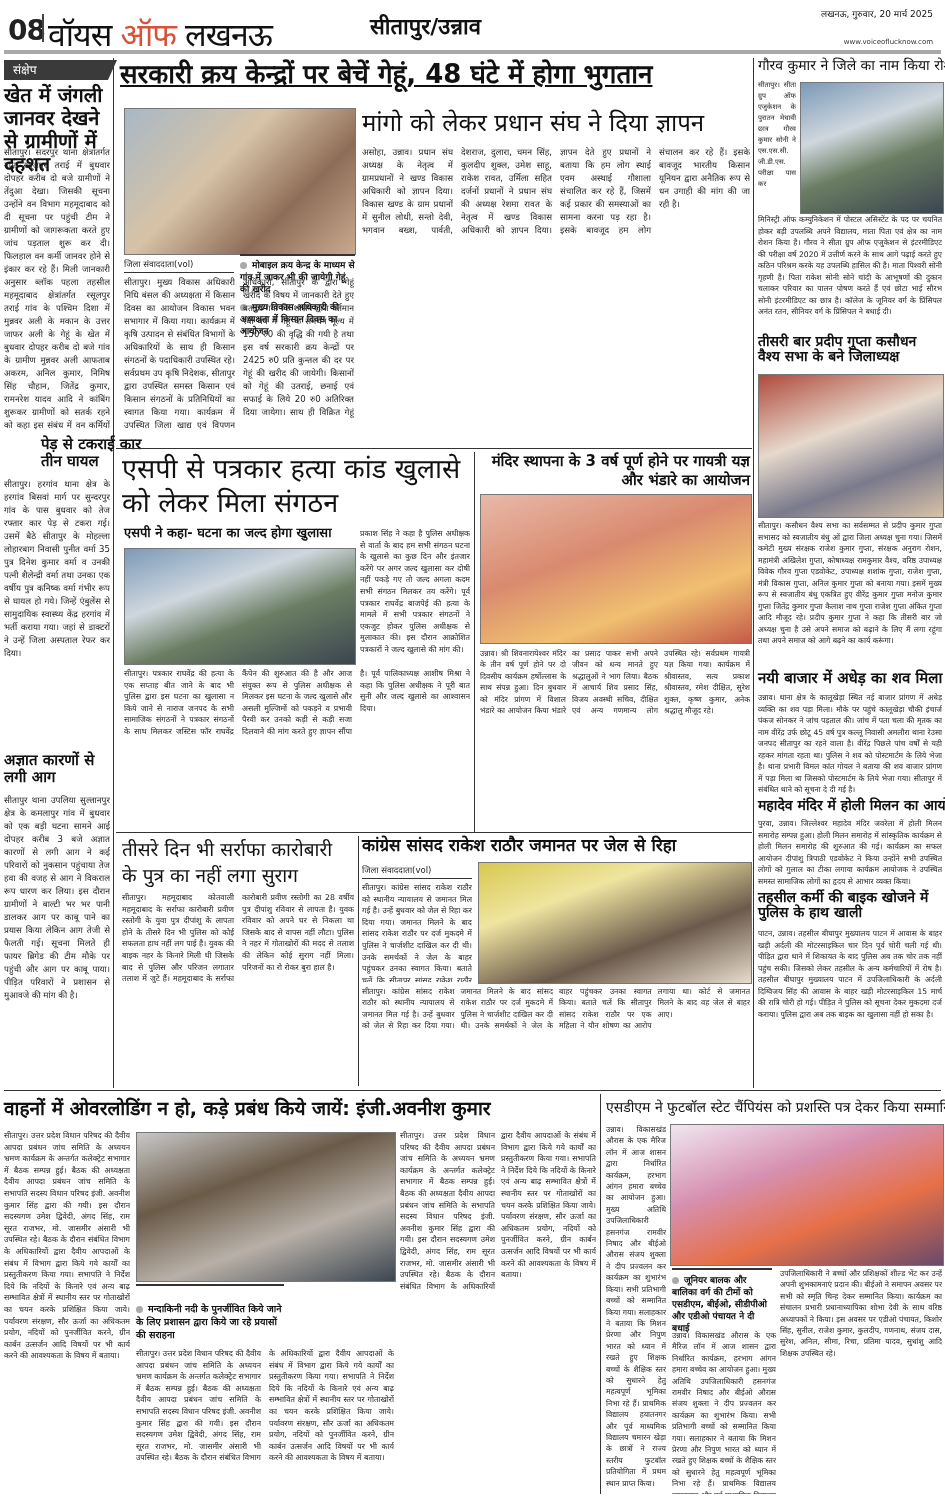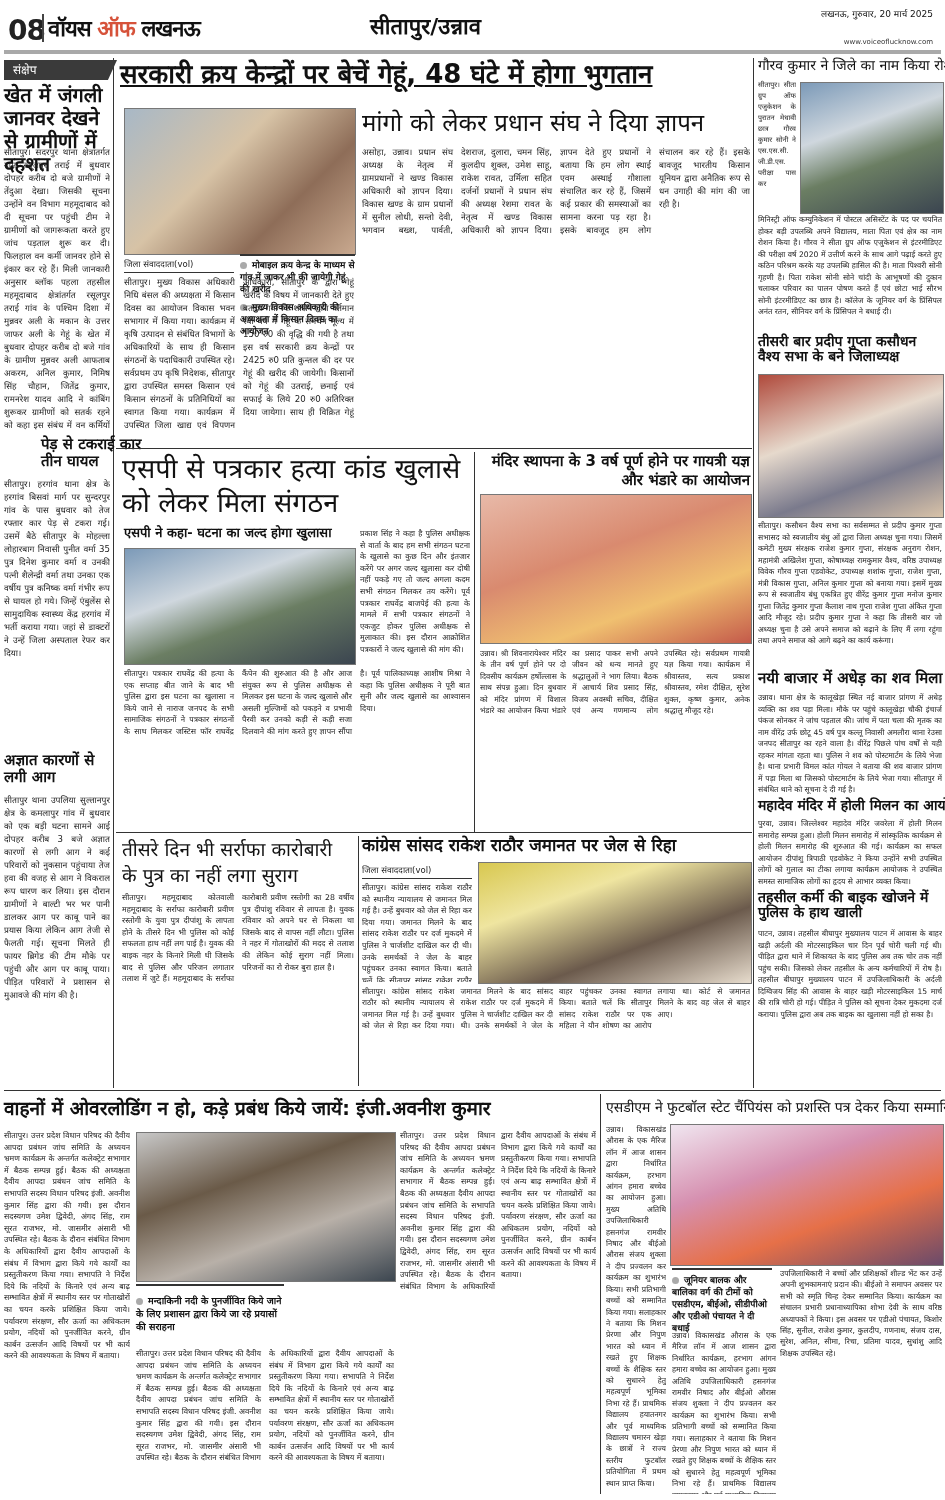--- a/index.html
+++ b/index.html
@@ -1,20 +1,20 @@
 <!DOCTYPE html>
 <html><head>
 <meta charset="utf-8">
 <style>
   html,body{margin:0;padding:0;background:#fff;}
   body{width:945px;height:1500px;position:relative;overflow:hidden;font-family:"DejaVu Sans",sans-serif;color:#111;}
   .abs{position:absolute;}
   .masthead-num{left:8px;top:14px;font-size:28px;font-weight:bold;color:#222;letter-spacing:-1px;}
   .masthead-sep{left:42px;top:14px;width:2px;height:28px;background:#444;}
-  .masthead-title{left:48px;top:12px;font-size:22px;font-weight:bold;color:#111;letter-spacing:-1px;}
+  .masthead-title{left:48px;top:12px;font-size:32px;font-weight:normal;color:#111;letter-spacing:-1px;}
   .masthead-title .o{color:#d6523a;}
   .section{left:370px;top:10px;font-size:22px;font-weight:bold;}
   .dateline{right:12px;top:7px;font-size:9px;text-align:right;}
   .url{right:12px;top:38px;font-size:7px;color:#333;}
   .topbar{left:4px;top:50px;width:937px;height:4px;background:#a9a9a9;}
   .vline{background:#333;width:1px;}
   .hline{background:#333;height:1px;}
   .brief-tag{left:4px;top:60px;width:104px;height:20px;background:#3a3a3a;color:#fff;font-size:12px;text-align:left;line-height:20px;clip-path:polygon(0 0,100% 0,92% 100%,0 100%);padding-left:9px;}
   .h-side{font-weight:bold;line-height:1.15;}
   .body-text{font-size:8.6px;line-height:13px;color:#222;text-align:justify;overflow:hidden;}
@@ -111,21 +111,21 @@
 <div class="abs vline" style="left:358px;top:836px;height:250px;"></div>
 <div class="abs headline" style="left:362px;top:836px;width:390px;font-size:17px;white-space:nowrap;">कांग्रेस सांसद राकेश राठौर जमानत पर जेल से रिहा</div>
 <div class="abs caption" style="left:362px;top:864px;width:110px;border-bottom:1px solid #333;padding-bottom:3px;">जिला संवाददाता(vol)</div>
 <div class="abs photo p5" style="left:478px;top:862px;width:272px;height:120px;"></div>
 <div class="abs body-text" style="left:362px;top:882px;width:110px;height:100px;font-size:7.8px;line-height:11.6px;">सीतापुर। कांग्रेस सांसद राकेश राठौर को स्थानीय न्यायालय से जमानत मिल गई है। उन्हें बुधवार को जेल से रिहा कर दिया गया। जमानत मिलने के बाद सांसद राकेश राठौर पर दर्ज मुकदमे में पुलिस ने चार्जशीट दाखिल कर दी थी। उनके समर्थकों ने जेल के बाहर पहुंचकर उनका स्वागत किया। बताते चलें कि सीतापुर सांसद राकेश राठौर पर एक महिला ने यौन शोषण का आरोप लगाया था। कोर्ट से जमानत मिलने के बाद वह जेल से बाहर आए।</div>
 <div class="abs body-text" style="left:362px;top:986px;width:388px;height:100px;column-count:4;column-gap:6px;font-size:7.6px;line-height:11.4px;">सीतापुर। कांग्रेस सांसद राकेश राठौर को स्थानीय न्यायालय से जमानत मिल गई है। उन्हें बुधवार को जेल से रिहा कर दिया गया। जमानत मिलने के बाद सांसद राकेश राठौर पर दर्ज मुकदमे में पुलिस ने चार्जशीट दाखिल कर दी थी। उनके समर्थकों ने जेल के बाहर पहुंचकर उनका स्वागत किया। बताते चलें कि सीतापुर सांसद राकेश राठौर पर एक महिला ने यौन शोषण का आरोप लगाया था। कोर्ट से जमानत मिलने के बाद वह जेल से बाहर आए।</div>
 
 <div class="abs headline" style="left:4px;top:1098px;width:594px;font-size:19px;white-space:nowrap;">वाहनों में ओवरलोडिंग न हो, कड़े प्रबंध किये जायें: इंजी.अवनीश कुमार</div>
 <div class="abs body-text" style="left:4px;top:1130px;width:126px;height:364px;font-size:7.8px;line-height:11.6px;">सीतापुर। उत्तर प्रदेश विधान परिषद की दैवीय आपदा प्रबंधन जांच समिति के अध्ययन भ्रमण कार्यक्रम के अन्तर्गत कलेक्ट्रेट सभागार में बैठक सम्पन्न हुई। बैठक की अध्यक्षता दैवीय आपदा प्रबंधन जांच समिति के सभापति सदस्य विधान परिषद इंजी. अवनीश कुमार सिंह द्वारा की गयी। इस दौरान सदस्यगण उमेश द्विवेदी, अंगद सिंह, राम सूरत राजभर, मो. जासमीर अंसारी भी उपस्थित रहे। बैठक के दौरान संबंधित विभाग के अधिकारियों द्वारा दैवीय आपदाओं के संबंध में विभाग द्वारा किये गये कार्यों का प्रस्तुतीकरण किया गया। सभापति ने निर्देश दिये कि नदियों के किनारे एवं अन्य बाढ़ सम्भावित क्षेत्रों में स्थानीय स्तर पर गोताखोरों का चयन करके प्रशिक्षित किया जाये। पर्यावरण संरक्षण, सौर ऊर्जा का अधिकतम प्रयोग, नदियों को पुनर्जीवित करने, ग्रीन कार्बन उत्सर्जन आदि विषयों पर भी कार्य करने की आवश्यकता के विषय में बताया।</div>
 <div class="abs photo p6" style="left:136px;top:1132px;width:258px;height:148px;"></div>
-<div class="abs" style="left:136px;top:1284px;width:148px;border-top:2px solid #333;padding-top:8px;">
+<div class="abs" style="left:136px;top:1284px;width:148px;border-top:2px solid #333;padding-top:16px;">
   <div class="bullet" style="font-size:9.5px;line-height:13px;">मन्दाकिनी नदी के पुनर्जीवित किये जाने के लिए प्रशासन द्वारा किये जा रहे प्रयासों की सराहना</div>
 </div>
 <div class="abs body-text" style="left:136px;top:1348px;width:258px;height:146px;column-count:2;column-gap:8px;font-size:7.8px;line-height:11.6px;">सीतापुर। उत्तर प्रदेश विधान परिषद की दैवीय आपदा प्रबंधन जांच समिति के अध्ययन भ्रमण कार्यक्रम के अन्तर्गत कलेक्ट्रेट सभागार में बैठक सम्पन्न हुई। बैठक की अध्यक्षता दैवीय आपदा प्रबंधन जांच समिति के सभापति सदस्य विधान परिषद इंजी. अवनीश कुमार सिंह द्वारा की गयी। इस दौरान सदस्यगण उमेश द्विवेदी, अंगद सिंह, राम सूरत राजभर, मो. जासमीर अंसारी भी उपस्थित रहे। बैठक के दौरान संबंधित विभाग के अधिकारियों द्वारा दैवीय आपदाओं के संबंध में विभाग द्वारा किये गये कार्यों का प्रस्तुतीकरण किया गया। सभापति ने निर्देश दिये कि नदियों के किनारे एवं अन्य बाढ़ सम्भावित क्षेत्रों में स्थानीय स्तर पर गोताखोरों का चयन करके प्रशिक्षित किया जाये। पर्यावरण संरक्षण, सौर ऊर्जा का अधिकतम प्रयोग, नदियों को पुनर्जीवित करने, ग्रीन कार्बन उत्सर्जन आदि विषयों पर भी कार्य करने की आवश्यकता के विषय में बताया।</div>
 <div class="abs body-text" style="left:400px;top:1130px;width:196px;height:364px;column-count:2;column-gap:6px;font-size:7.8px;line-height:11.6px;">सीतापुर। उत्तर प्रदेश विधान परिषद की दैवीय आपदा प्रबंधन जांच समिति के अध्ययन भ्रमण कार्यक्रम के अन्तर्गत कलेक्ट्रेट सभागार में बैठक सम्पन्न हुई। बैठक की अध्यक्षता दैवीय आपदा प्रबंधन जांच समिति के सभापति सदस्य विधान परिषद इंजी. अवनीश कुमार सिंह द्वारा की गयी। इस दौरान सदस्यगण उमेश द्विवेदी, अंगद सिंह, राम सूरत राजभर, मो. जासमीर अंसारी भी उपस्थित रहे। बैठक के दौरान संबंधित विभाग के अधिकारियों द्वारा दैवीय आपदाओं के संबंध में विभाग द्वारा किये गये कार्यों का प्रस्तुतीकरण किया गया। सभापति ने निर्देश दिये कि नदियों के किनारे एवं अन्य बाढ़ सम्भावित क्षेत्रों में स्थानीय स्तर पर गोताखोरों का चयन करके प्रशिक्षित किया जाये। पर्यावरण संरक्षण, सौर ऊर्जा का अधिकतम प्रयोग, नदियों को पुनर्जीवित करने, ग्रीन कार्बन उत्सर्जन आदि विषयों पर भी कार्य करने की आवश्यकता के विषय में बताया।</div>
 
 <div class="abs headline light" style="left:606px;top:1100px;width:338px;font-size:14px;white-space:nowrap;">एसडीएम ने फुटबॉल स्टेट चैंपियंस को प्रशस्ति पत्र देकर किया सम्मानित</div>
 <div class="abs body-text" style="left:606px;top:1124px;width:60px;height:370px;font-size:7.6px;line-height:11.4px;">उन्नाव। विकासखंड औरास के एक मैरिज लॉन में आज शासन द्वारा निर्धारित कार्यक्रम, हरभाग आंगन हमारा बच्चेव का आयोजन हुआ। मुख्य अतिथि उपजिलाधिकारी हसनगंज रामवीर निषाद और बीईओ औरास संजय शुक्ला ने दीप प्रज्वलन कर कार्यक्रम का शुभारंभ किया। सभी प्रतिभागी बच्चों को सम्मानित किया गया। सलाहकार ने बताया कि मिशन प्रेरणा और निपुण भारत को ध्यान में रखते हुए शिक्षक बच्चों के शैक्षिक स्तर को सुधारने हेतु महत्वपूर्ण भूमिका निभा रहे हैं। प्राथमिक विद्यालय हयातनगर और पूर्व माध्यमिक विद्यालय चमारन खेड़ा के छात्रों ने राज्य स्तरीय फुटबॉल प्रतियोगिता में प्रथम स्थान प्राप्त किया।</div>
 <div class="abs photo p7" style="left:670px;top:1124px;width:272px;height:140px;"></div>
 <div class="abs" style="left:672px;top:1268px;width:100px;border-top:2px solid #333;padding-top:4px;">
   <div class="bullet" style="font-size:9px;line-height:12px;">जूनियर बालक और बालिका वर्ग की टीमों को एसडीएम, बीईओ, सीडीपीओ और एडीओ पंचायत ने दी बधाई</div>

